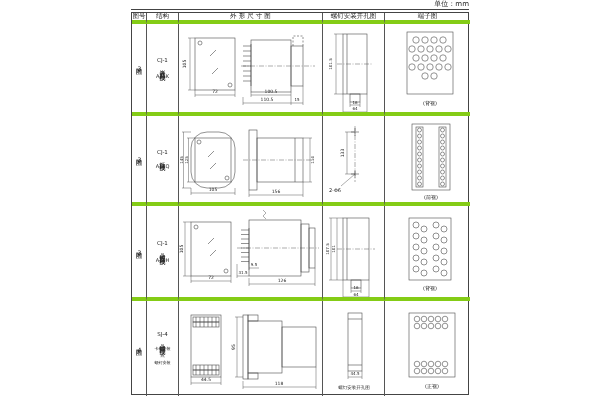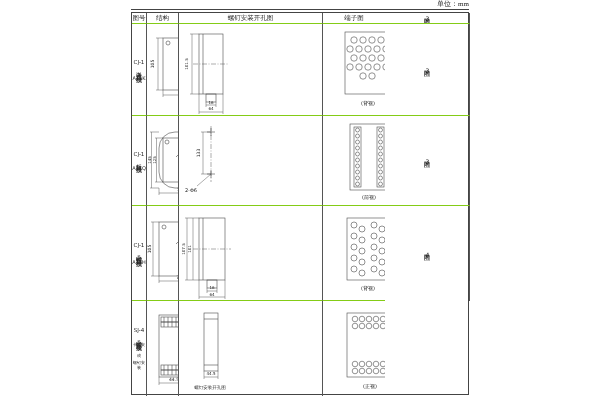--- a/index.html
+++ b/index.html
@@ -3,35 +3,35 @@
 <meta charset="utf-8">
 <style>
   html,body{margin:0;padding:0;}
   body{
     width:600px;height:400px;background:#ffffff;position:relative;
     font-family:"DejaVu Sans","Liberation Sans",sans-serif;color:#222;
     overflow:hidden;
   }
   .unit{
     position:absolute;left:131px;top:0;width:338px;height:8px;
-    font-size:7px;text-align:right;color:#222;line-height:8px;font-family:Liberation Serif, serif;
+    font-size:7px;text-align:right;color:#222;line-height:8px;
   }
   .topline{
     position:absolute;left:131px;top:9px;width:338px;height:0;
     border-top:1px solid #444;
   }
   .tbl{
     position:absolute;left:131px;top:12px;width:338px;height:383px;
     display:grid;
     grid-template-columns:15px 32px 144px 62px 85px;
     grid-template-rows:11px 92px 90px 95px 95px;
     border:1px solid #444;box-sizing:border-box;
   }
   .cell{
-    border-right:1px solid #555;border-bottom:1px solid #84cc16;
+    border-right:1px solid #555;border-bottom:4px solid #84cc16;
     position:relative;box-sizing:border-box;overflow:hidden;
   }
   .cell.last{border-right:none;}
   .cell.bot{border-bottom:none;}
   .hcell{
     display:flex;align-items:center;justify-content:center;
     font-size:6.5px;white-space:nowrap;
   }
   .figcell{display:flex;align-items:center;justify-content:center;}
   .structcell{
@@ -62,20 +62,21 @@
 </head>
 <body>
 
 <div class="unit">单位：mm</div>
 <div class="topline"></div>
 
 <div class="tbl">
 
   <div class="cell hcell">图号</div>
   <div class="cell hcell">结构</div>
+  <div class="cell hcell">外 形 尺 寸 图</div>
   <div class="cell hcell">螺钉安装开孔图</div>
   <div class="cell hcell last">端子图</div>
 
   <div class="cell figcell">
     <span class="vtext">附图3</span>
   </div>
   <div class="cell structcell">
     <span class="model">CJ-1</span>
     <span class="vtext">嵌入式后接线</span>
     <span class="code">A11K</span>

